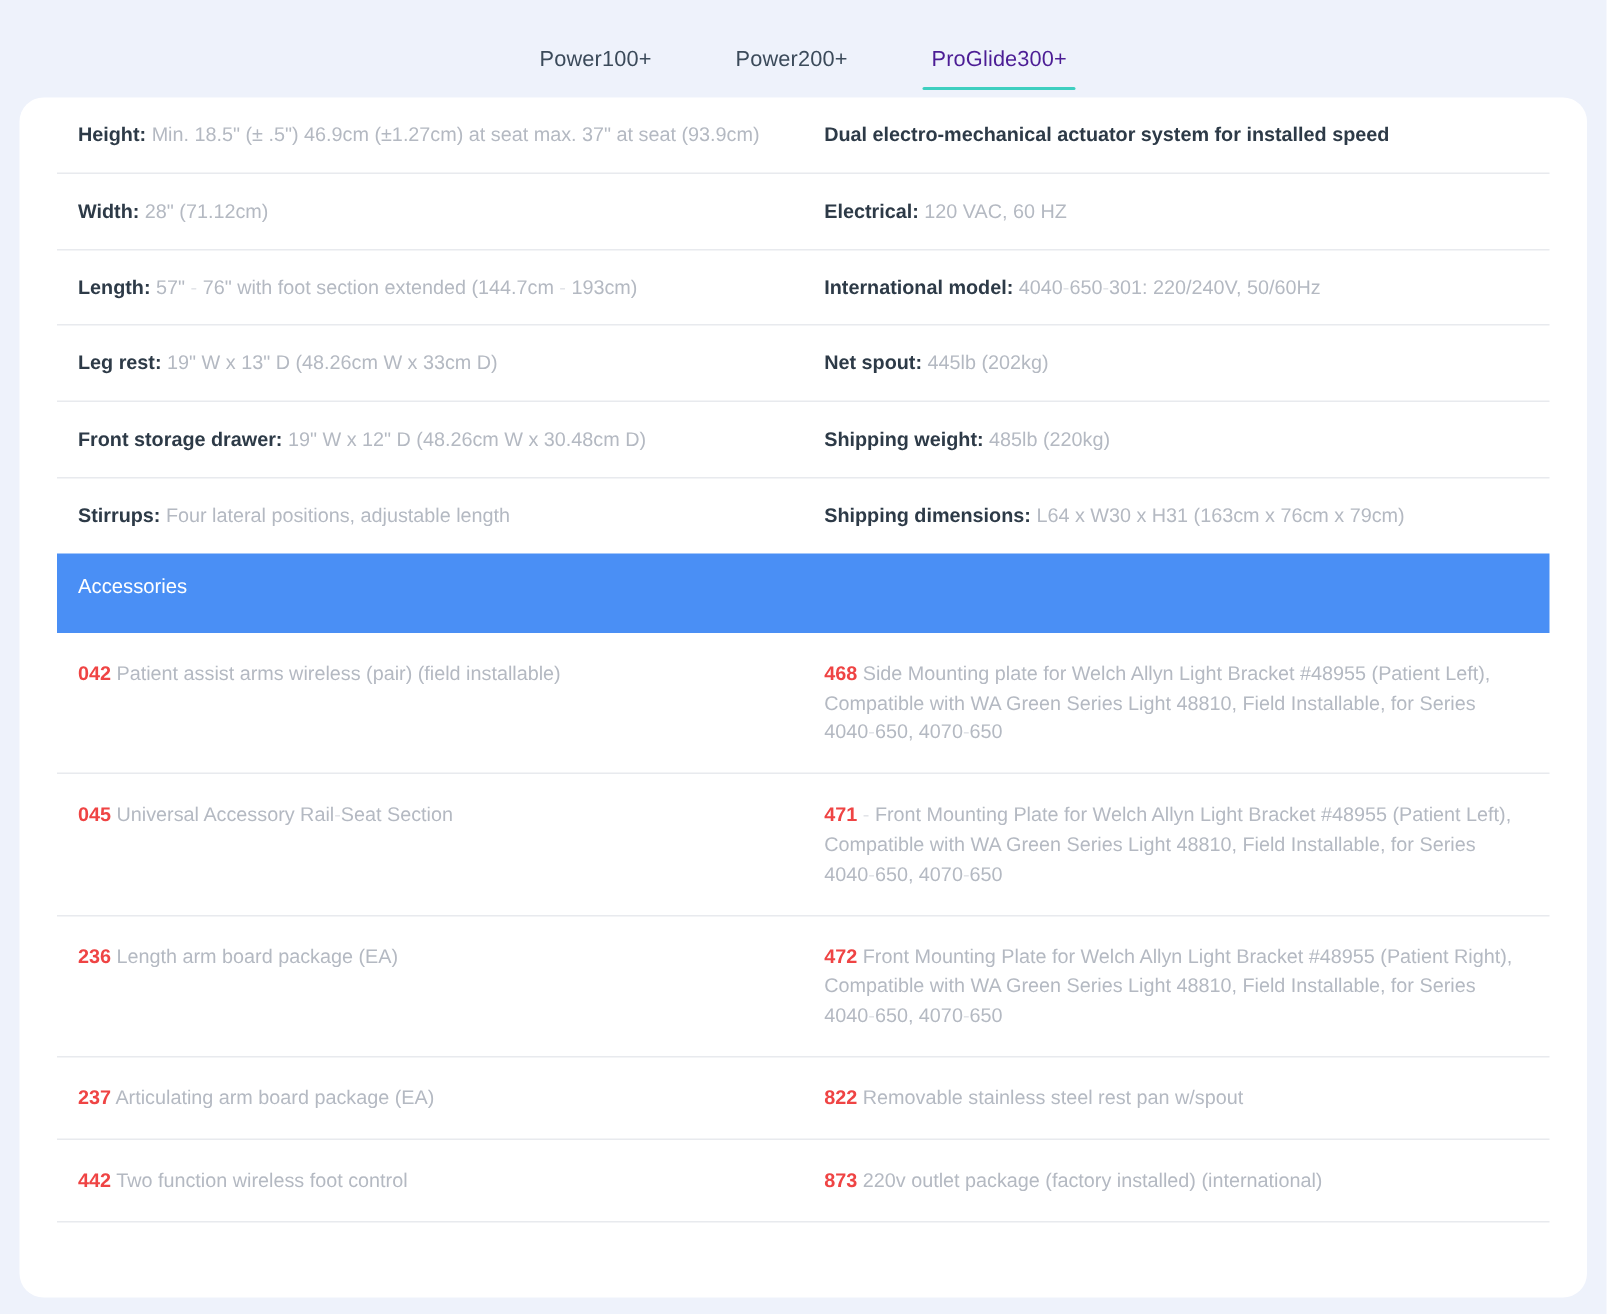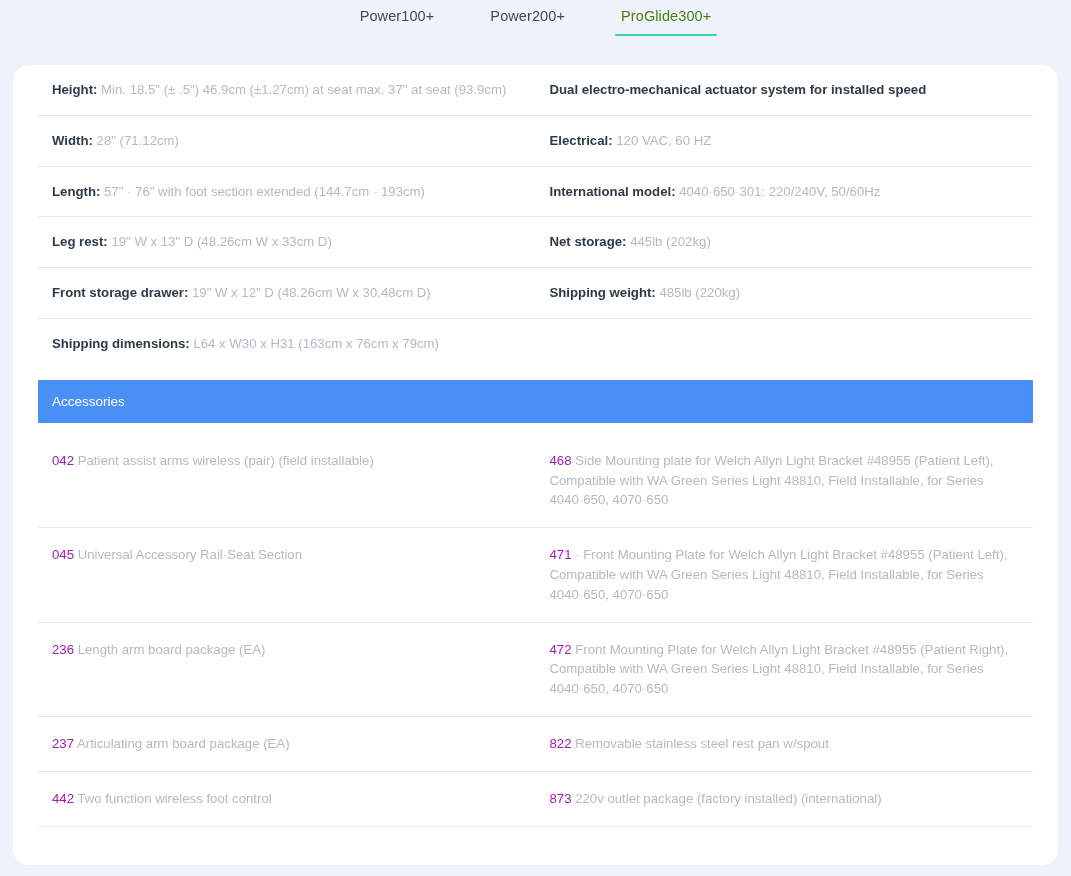--- a/index.html
+++ b/index.html
@@ -15,34 +15,34 @@
     overflow: hidden;
   }
 
   
   .tabbar {
     height: 54px;
     display: flex;
     align-items: flex-start;
     justify-content: center;
     gap: 0px;
-    padding-top: 8px;
+    padding-top: 32px;
     box-sizing: border-box;
   }
   .tab {
     position: relative;
     font-size: 14.5px;
     color: #3b4a5a;
     padding: 0 28px 12px 28px;
     letter-spacing: 0.1px;
     cursor: pointer;
     white-space: nowrap;
   }
   .tab.active {
-    color: #4d7c0f;
+    color: #4c1d95;
   }
   .tab.active .tab-underline {
     position: absolute;
     left: 22px;
     right: 22px;
     bottom: 0;
     height: 2px;
     background: #3ecfc0;
     border-radius: 2px;
   }
@@ -98,33 +98,33 @@
     padding-top: 15px;
     padding-bottom: 15px;
     min-height: 45px;
   }
 
   
   .band {
     background: #4a8ff5;
     color: #ffffff;
     font-size: 13.5px;
-    padding: 14px 14px 14px 14px;
-    margin: 11px 25px;
+    padding: 14px 14px 24px 14px;
+    margin: 0 25px;
     box-sizing: border-box;
   }
 
   
   .acc .cell {
     padding-top: 17px;
     padding-bottom: 17px;
   }
   .acc .code {
-    color: #a21caf;
-    font-weight: normal;
+    color: #ef4444;
+    font-weight: bold;
   }
   .acc .desc {
     color: #b4b9c2;
   }
   .acc .row {
     align-items: stretch;
   }
 </style>
 </head>
 <body>
@@ -144,27 +144,28 @@
       <div class="row">
         <div class="cell"><span class="k">Width:</span> <span class="v">28" (71.12cm)</span></div>
         <div class="cell"><span class="k">Electrical:</span> <span class="v">120 VAC, 60 HZ</span></div>
       </div>
       <div class="row">
         <div class="cell"><span class="k">Length:</span> <span class="v">57" <span class="faint">-</span> 76" with foot section extended (144.7cm <span class="faint">-</span> 193cm)</span></div>
         <div class="cell"><span class="k">International model:</span> <span class="v">4040<span class="faint">-</span>650<span class="faint">-</span>301: 220/240V, 50/60Hz</span></div>
       </div>
       <div class="row">
         <div class="cell"><span class="k">Leg rest:</span> <span class="v">19" W x 13" D (48.26cm W x 33cm D)</span></div>
-        <div class="cell"><span class="k">Net storage:</span> <span class="v">445lb (202kg)</span></div>
+        <div class="cell"><span class="k">Net spout:</span> <span class="v">445lb (202kg)</span></div>
       </div>
       <div class="row">
         <div class="cell"><span class="k">Front storage drawer:</span> <span class="v">19" W x 12" D (48.26cm W x 30.48cm D)</span></div>
         <div class="cell"><span class="k">Shipping weight:</span> <span class="v">485lb (220kg)</span></div>
       </div>
       <div class="row">
+        <div class="cell"><span class="k">Stirrups:</span> <span class="v">Four lateral positions, adjustable length</span></div>
         <div class="cell"><span class="k">Shipping dimensions:</span> <span class="v">L64 x W30 x H31 (163cm x 76cm x 79cm)</span></div>
       </div>
     </div>
   <div class="band">
     <span>Accessories</span>
   </div>
   <div class="spec-table acc">
       <div class="row">
         <div class="cell"><span class="code">042</span> <span class="desc">Patient assist arms wireless (pair) (field installable)</span></div>
         <div class="cell"><span class="code">468</span> <span class="desc">Side Mounting plate for Welch Allyn Light Bracket #48955 (Patient Left), Compatible with WA Green Series Light 48810, Field Installable, for Series 4040<span class="faint">-</span>650, 4070<span class="faint">-</span>650</span></div>

